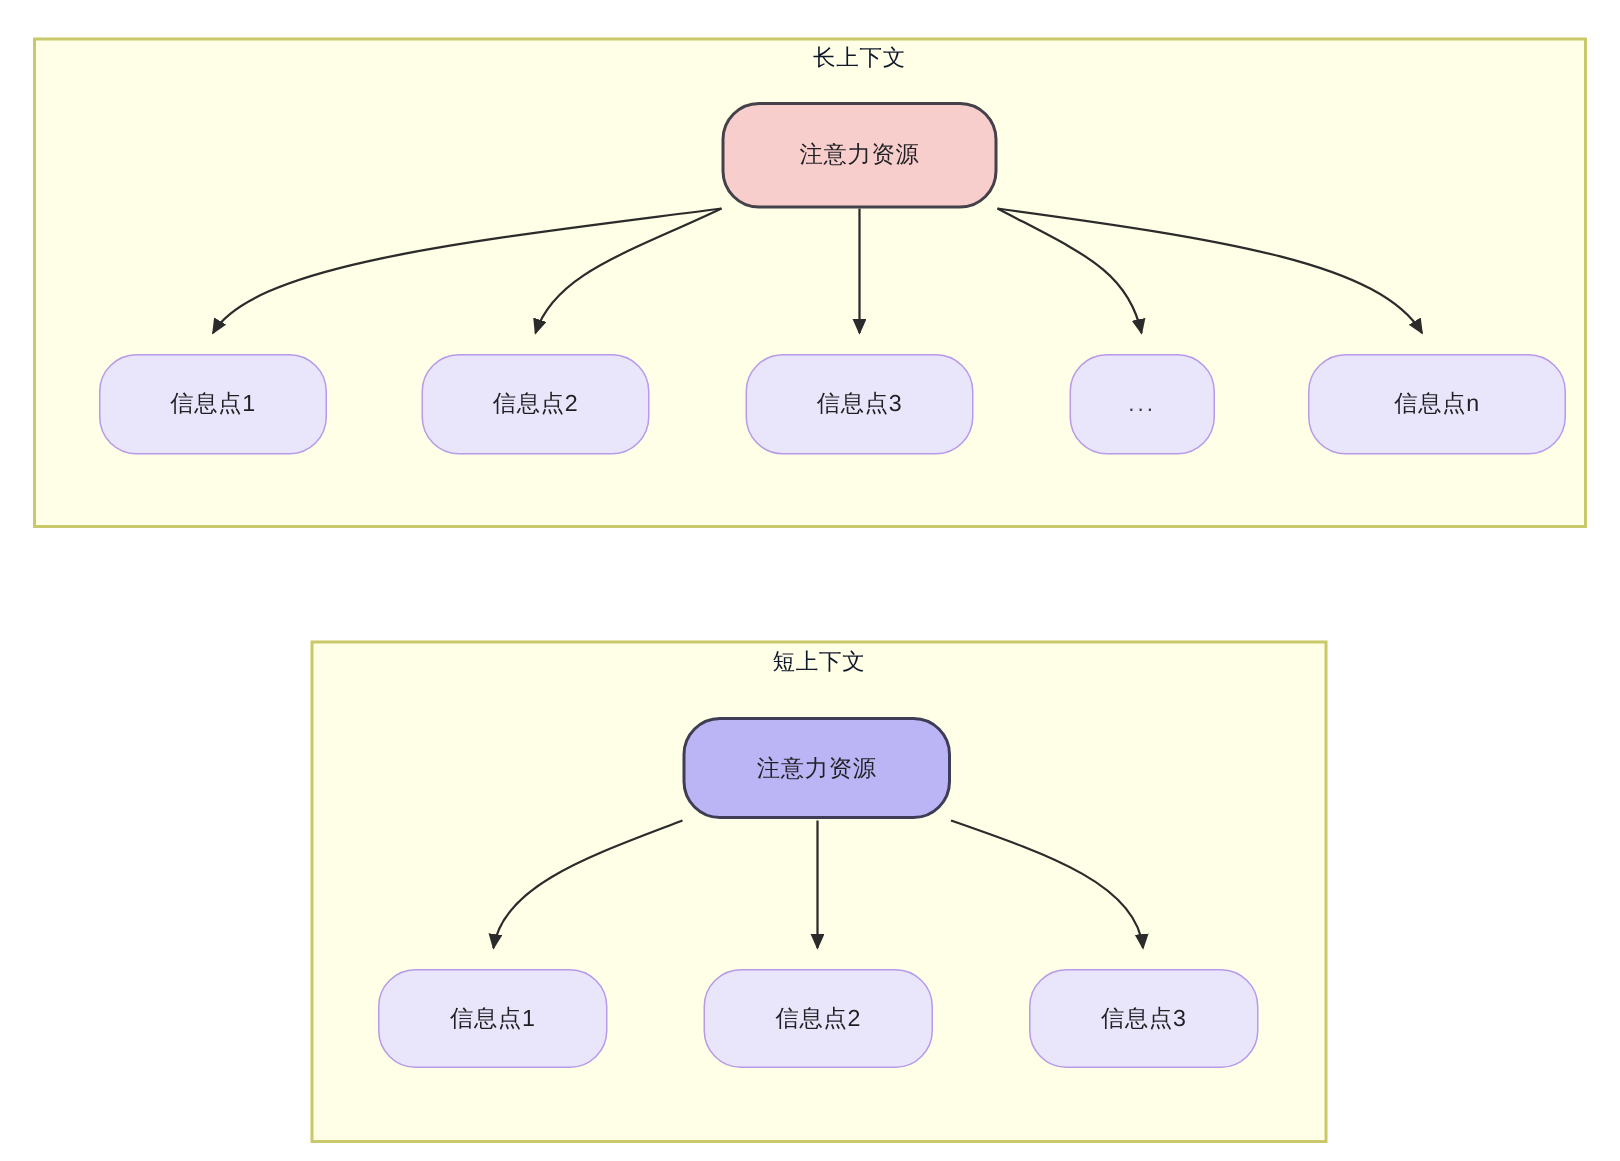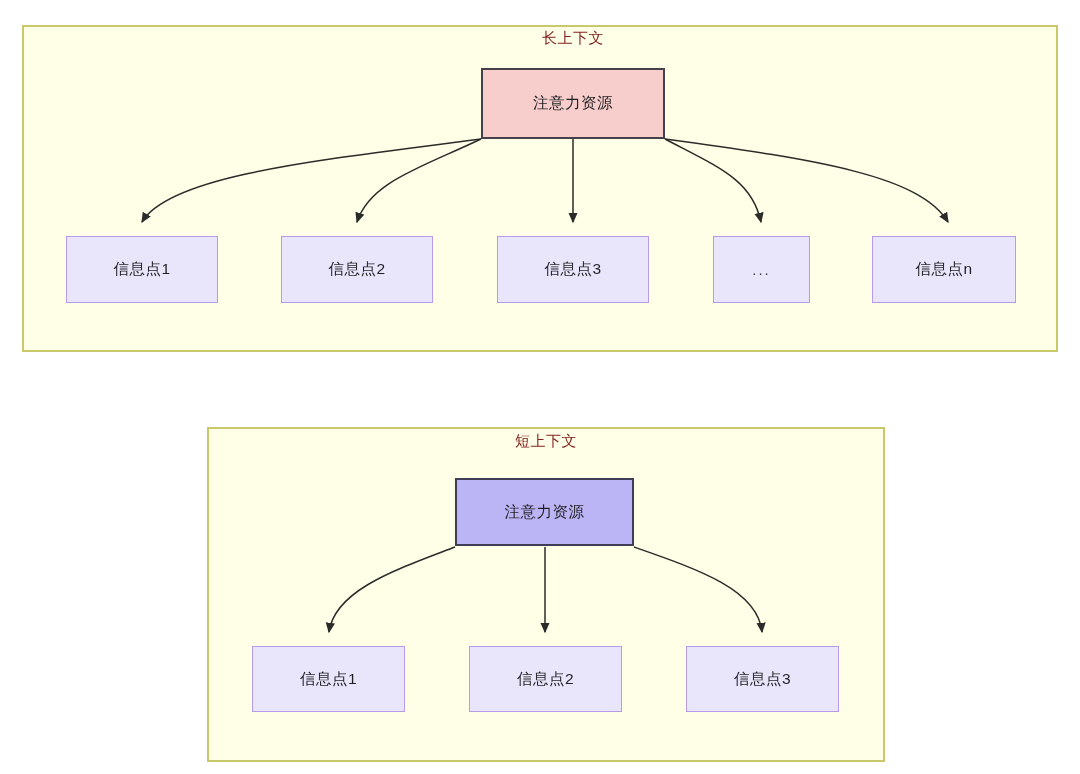--- a/index.html
+++ b/index.html
@@ -30,35 +30,36 @@
   }
   .panel {
     position: absolute;
     background: #fffee6;
     border: 2px solid #c9c96b;
     box-sizing: border-box;
   }
   .panel-title {
     position: absolute;
     font-size: 15px;
-    color: #7f1d1d;
+    color: #0f172a;
     white-space: nowrap;
     transform: translateX(-50%);
     letter-spacing: 0.5px;
   }
   .node {
     position: absolute;
     box-sizing: border-box;
     display: flex;
     align-items: center;
     justify-content: center;
     font-size: 15.5px;
     color: #1f2023;
     letter-spacing: 0.5px;
     white-space: nowrap;
+    border-radius: 25px;
   }
   .node-attention-long {
     background: #f8cecc;
     border: 2px solid #44414a;
   }
   .node-attention-short {
     background: #bcb5f5;
     border: 2px solid #3f3d56;
   }
   .node-info {
@@ -108,21 +109,21 @@
   <div class="node node-attention-long" style="left:481px; top:68px; width:184px; height:71px;">注意力资源</div>
 
   <div class="node node-info" style="left:66px; top:236px; width:152px; height:67px;">信息点1</div>
 
   <div class="node node-info" style="left:281px; top:236px; width:152px; height:67px;">信息点2</div>
 
   <div class="node node-info" style="left:497px; top:236px; width:152px; height:67px;">信息点3</div>
 
   <div class="node node-info node-ellipsis" style="left:713px; top:236px; width:97px; height:67px;">...</div>
 
-  <div class="node node-info" style="left:872px; top:236px; width:144px; height:67px;">信息点n</div>
+  <div class="node node-info" style="left:872px; top:236px; width:172px; height:67px;">信息点n</div>
 
   <div class="node node-attention-short" style="left:455px; top:478px; width:179px; height:68px;">注意力资源</div>
 
   <div class="node node-info" style="left:252px; top:646px; width:153px; height:66px;">信息点1</div>
 
   <div class="node node-info" style="left:469px; top:646px; width:153px; height:66px;">信息点2</div>
 
   <div class="node node-info" style="left:686px; top:646px; width:153px; height:66px;">信息点3</div>
 
 </div>

